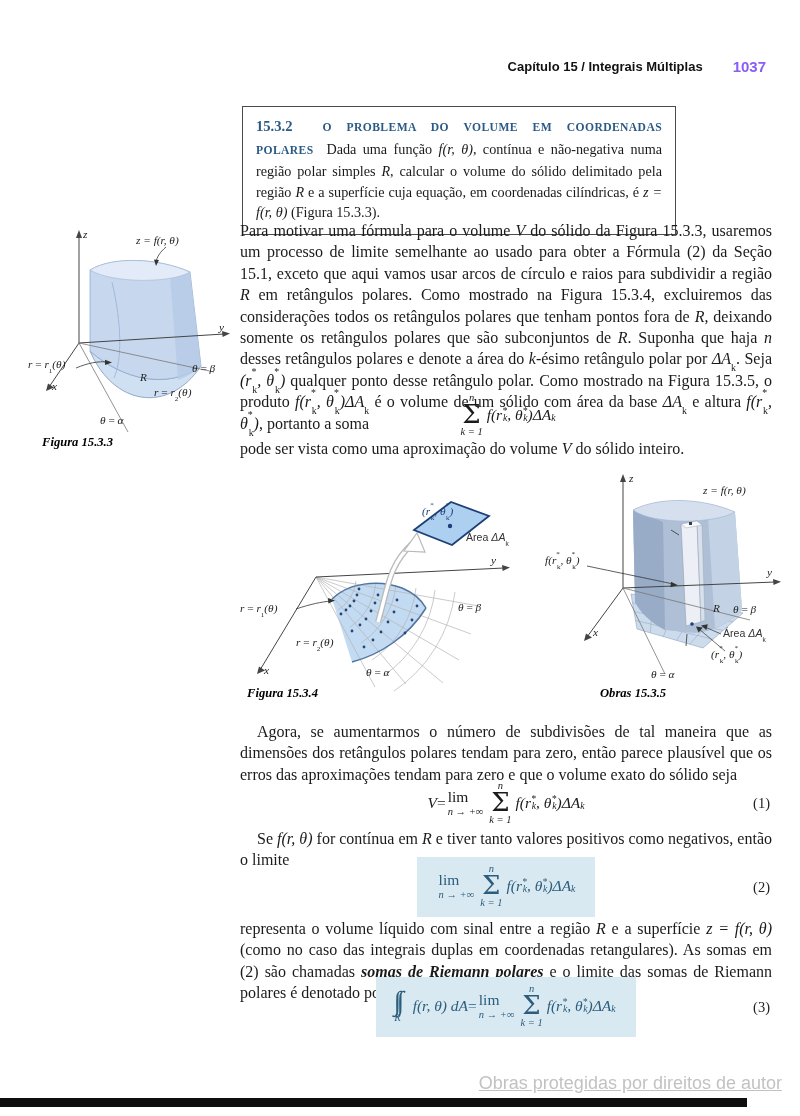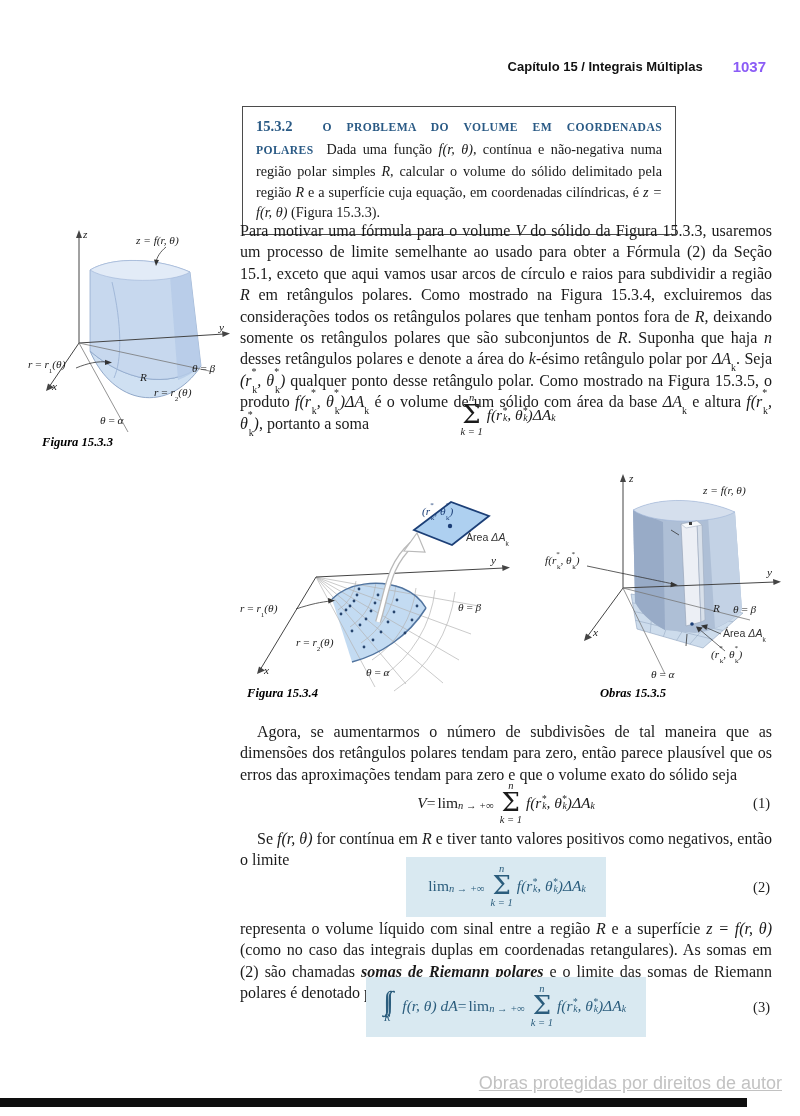--- a/index.html
+++ b/index.html
@@ -37,21 +37,21 @@
   .eq .body .rm{font-style:normal;}
   .eq-num{position:absolute;right:2px;top:50%;transform:translateY(-50%);
           font-style:normal;font-size:14.5px;color:#222;}
   .hl .body{background:#d9e9f1;padding:7px 20px 9px 20px;color:#2b5d7d;}
   .sumop{display:inline-flex;flex-direction:column;align-items:center;line-height:1;
          margin:0 4px;vertical-align:middle;}
   .sum-top{font-size:10.5px;font-style:italic;}
   .sigma{font-size:26px;line-height:.85;font-style:normal;
          font-family:"DejaVu Serif","Liberation Serif",serif;}
   .sum-bot{font-size:10.5px;font-style:italic;margin-top:1px;}
-  .stk{display:inline-flex;flex-direction:row;align-items:flex-end;line-height:1.05;
+  .stk{display:inline-flex;flex-direction:column;align-items:flex-start;line-height:1.05;
        margin:0 2px;vertical-align:middle;}
   .stk-top{font-style:normal;}
   .stk-bot{font-size:10.5px;font-style:italic;margin-top:0;}
   .iint{display:inline-flex;flex-direction:column;align-items:center;line-height:1;
         margin-right:6px;vertical-align:middle;}
   .iint-g{font-size:27px;font-style:normal;letter-spacing:-0.38em;padding-right:.38em;}
   .iint-sub{font-size:10.5px;font-style:italic;margin-top:-2px;transform:translateX(-4px);}
 
   
   .fig{position:absolute;}
@@ -133,20 +133,21 @@
         <sup>*</sup>
         <sub>k</sub>
         <span class="m">, θ</span>
         <sup>*</sup>
         <sub>k</sub>
         <span class="m">)ΔA</span>
         <sub>k</sub>
       </span>
   </div>
 
+  <p class="para" style="top:438px;"><span class="">pode ser vista como uma aproximação do volume </span><span class="m">V</span><span class=""> do sólido inteiro.</span></p>
 
   <div class="fig" style="left:236px;top:474px;width:300px;height:232px;">
     <svg width="300" height="218" viewBox="0 0 300 218">
       <path d="M 96,125 C 112,109 142,105 166,114 C 178,119 186,127 190,134 C 172,163 143,181 116,188 Z" fill="#bdd7f1" opacity="0.9"></path>
       <g stroke="#b3b3b3" stroke-width="0.7" fill="none">
         <line x1="80" y1="103" x2="243" y2="132"></line>
         <line x1="80" y1="103" x2="235" y2="160"></line>
         <line x1="80" y1="103" x2="223" y2="186"></line>
         <line x1="80" y1="103" x2="207" y2="209"></line>
         <line x1="80" y1="103" x2="170" y2="210"></line>

